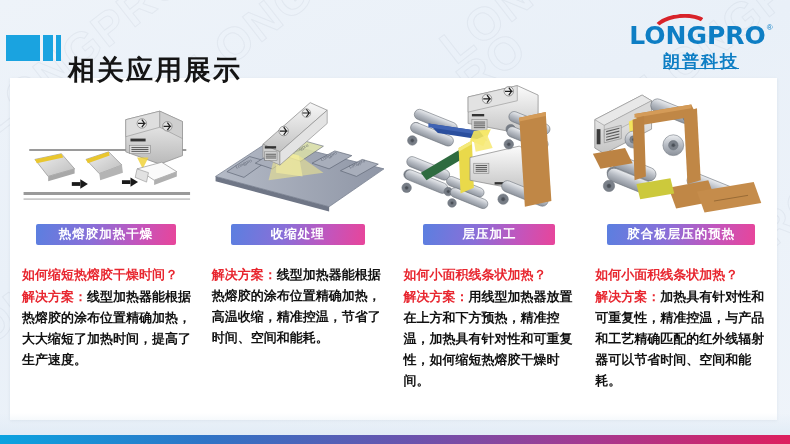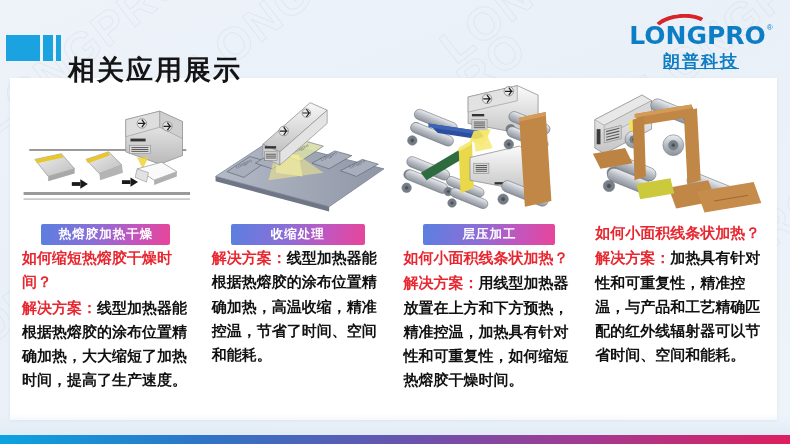--- a/index.html
+++ b/index.html
@@ -64,25 +64,25 @@
         display:flex;}
   .col{flex:1;position:relative;padding:0 6px;box-sizing:border-box;}
   .art{position:relative;height:142px;width:100%;}
   .badge{
     margin:4px auto 0;height:21px;border-radius:2px;
     display:flex;align-items:center;justify-content:center;
     color:#fff;font-weight:700;font-size:12.5px;letter-spacing:1px;
     font-family:"DejaVu Sans","Liberation Sans",sans-serif;
     background:linear-gradient(100deg,#5b7fe0 0%,#8a6fd8 40%,#c255bd 72%,#e8459a 100%);
   }
-  .b-w1{width:129px;} .b-w2{width:134px;} .b-w3{width:132px;} .b-w4{width:148px;}
+  .b-w1{width:140px;} .b-w2{width:134px;} .b-w3{width:132px;} .b-w4{width:148px;}
   .copy{
-    margin-top:1px;padding:0 4px;
-    font-family:Liberation Sans, sans-serif;
-    font-size:15px;line-height:1.62;color:#111;font-weight:700;
+    margin-top:20px;padding:0 4px;
+    font-family:Liberation Mono, monospace;
+    font-size:13px;line-height:1.62;color:#111;font-weight:700;
   }
   .q{color:#e8262f;display:block;margin-bottom:1px;}
   .sol{color:#e8262f;}
   .c1 .copy{padding-left:6px;}
   
   .footbar{
     position:absolute;left:0;bottom:0;width:790px;height:9px;z-index:6;
     background:linear-gradient(90deg,#0ba3e0 0%,#2f74c6 26%,#6a53ad 52%,#a33a91 74%,#dd1f5e 100%);
   }
   .footglow{
@@ -448,20 +448,21 @@
         <polygon points="44,40 56,36 58,100 46,104" fill="#bc8343"></polygon>
         <polygon points="98,32 112,28 116,104 102,108" fill="#c08746"></polygon>
         <polygon points="2,76 36,70 44,86 10,92" fill="#bc8343"></polygon>
         <polygon points="82,112 124,104 132,126 90,134" fill="#c08746"></polygon>
         <polygon points="112,116 172,106 180,128 120,138" fill="#c58c4b"></polygon>
         <line x1="130" y1="126" x2="166" y2="120" stroke="#8a5f2f" stroke-width="0.8"></line>
 
         <polygon points="48,108 84,102 88,118 52,124" fill="#ccc93c"></polygon>
       </svg>
     </div>
+    <div class="badge b-w4">胶合板层压的预热</div>
     <div class="copy">
       <span class="q">如何小面积线条状加热？</span>
       <span class="sol">解决方案：</span><span>加热具有针对性和可重复性，精准控温，与产品和工艺精确匹配的红外线辐射器可以节省时间、空间和能耗。</span>
     </div>
   </div>
 
 </div>
 
 <div class="footglow"></div>
 <div class="footbar"></div>

